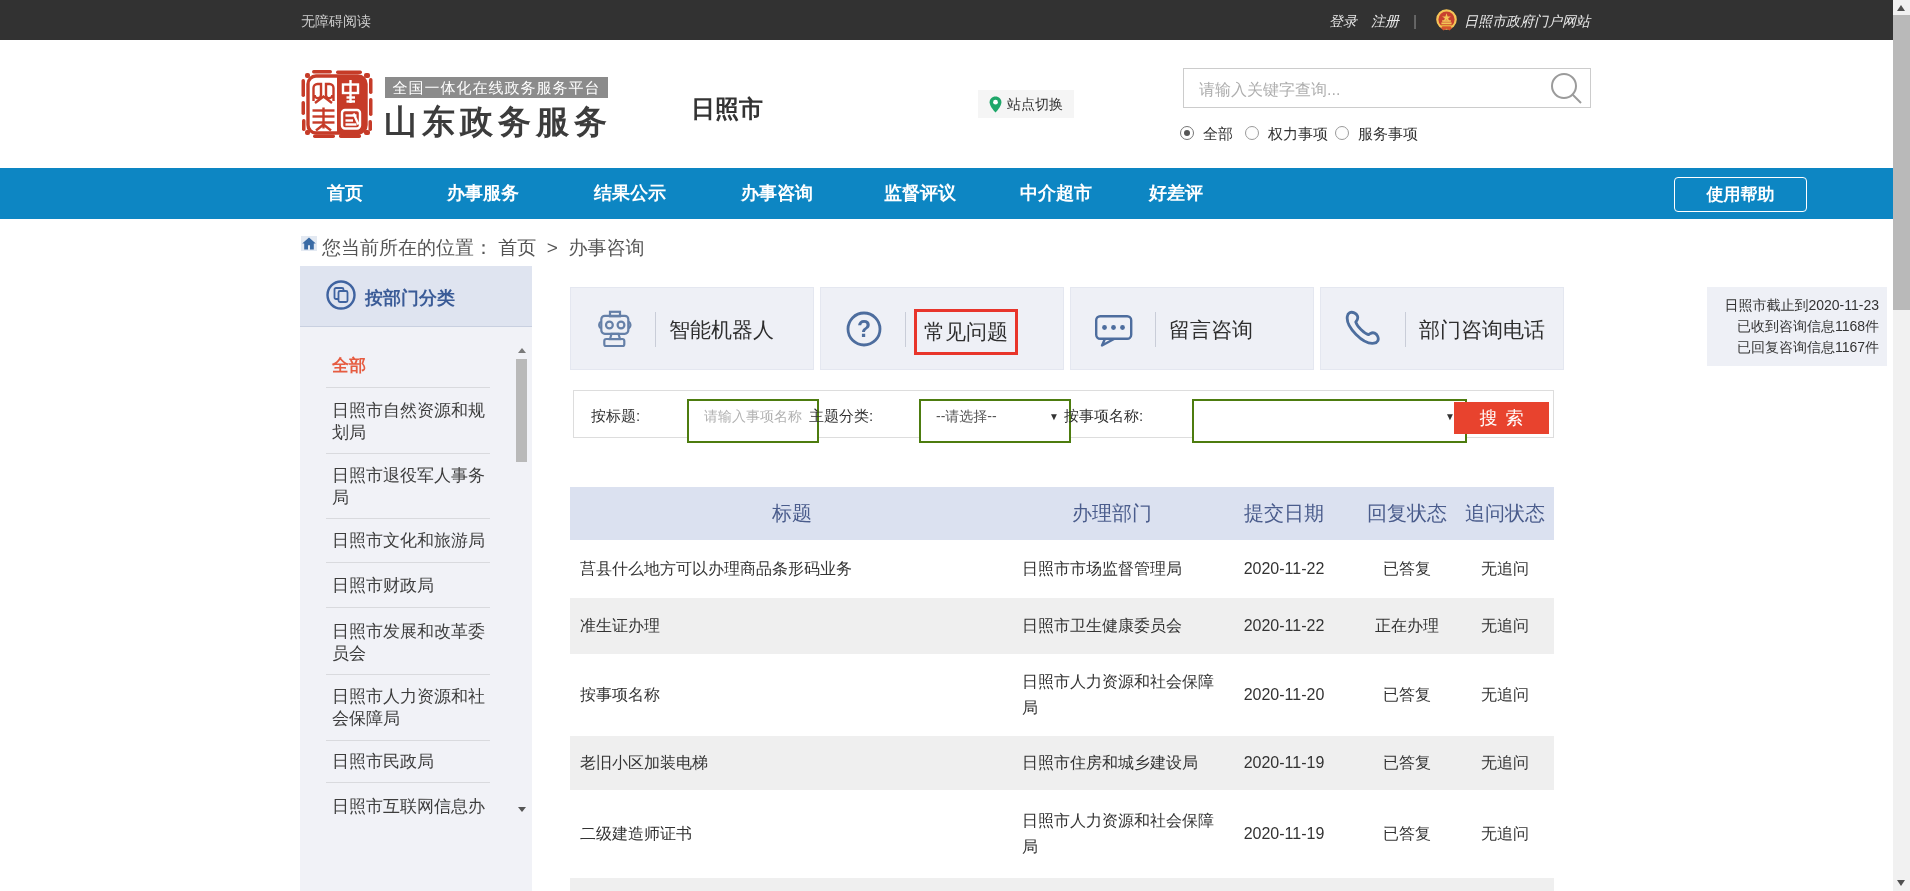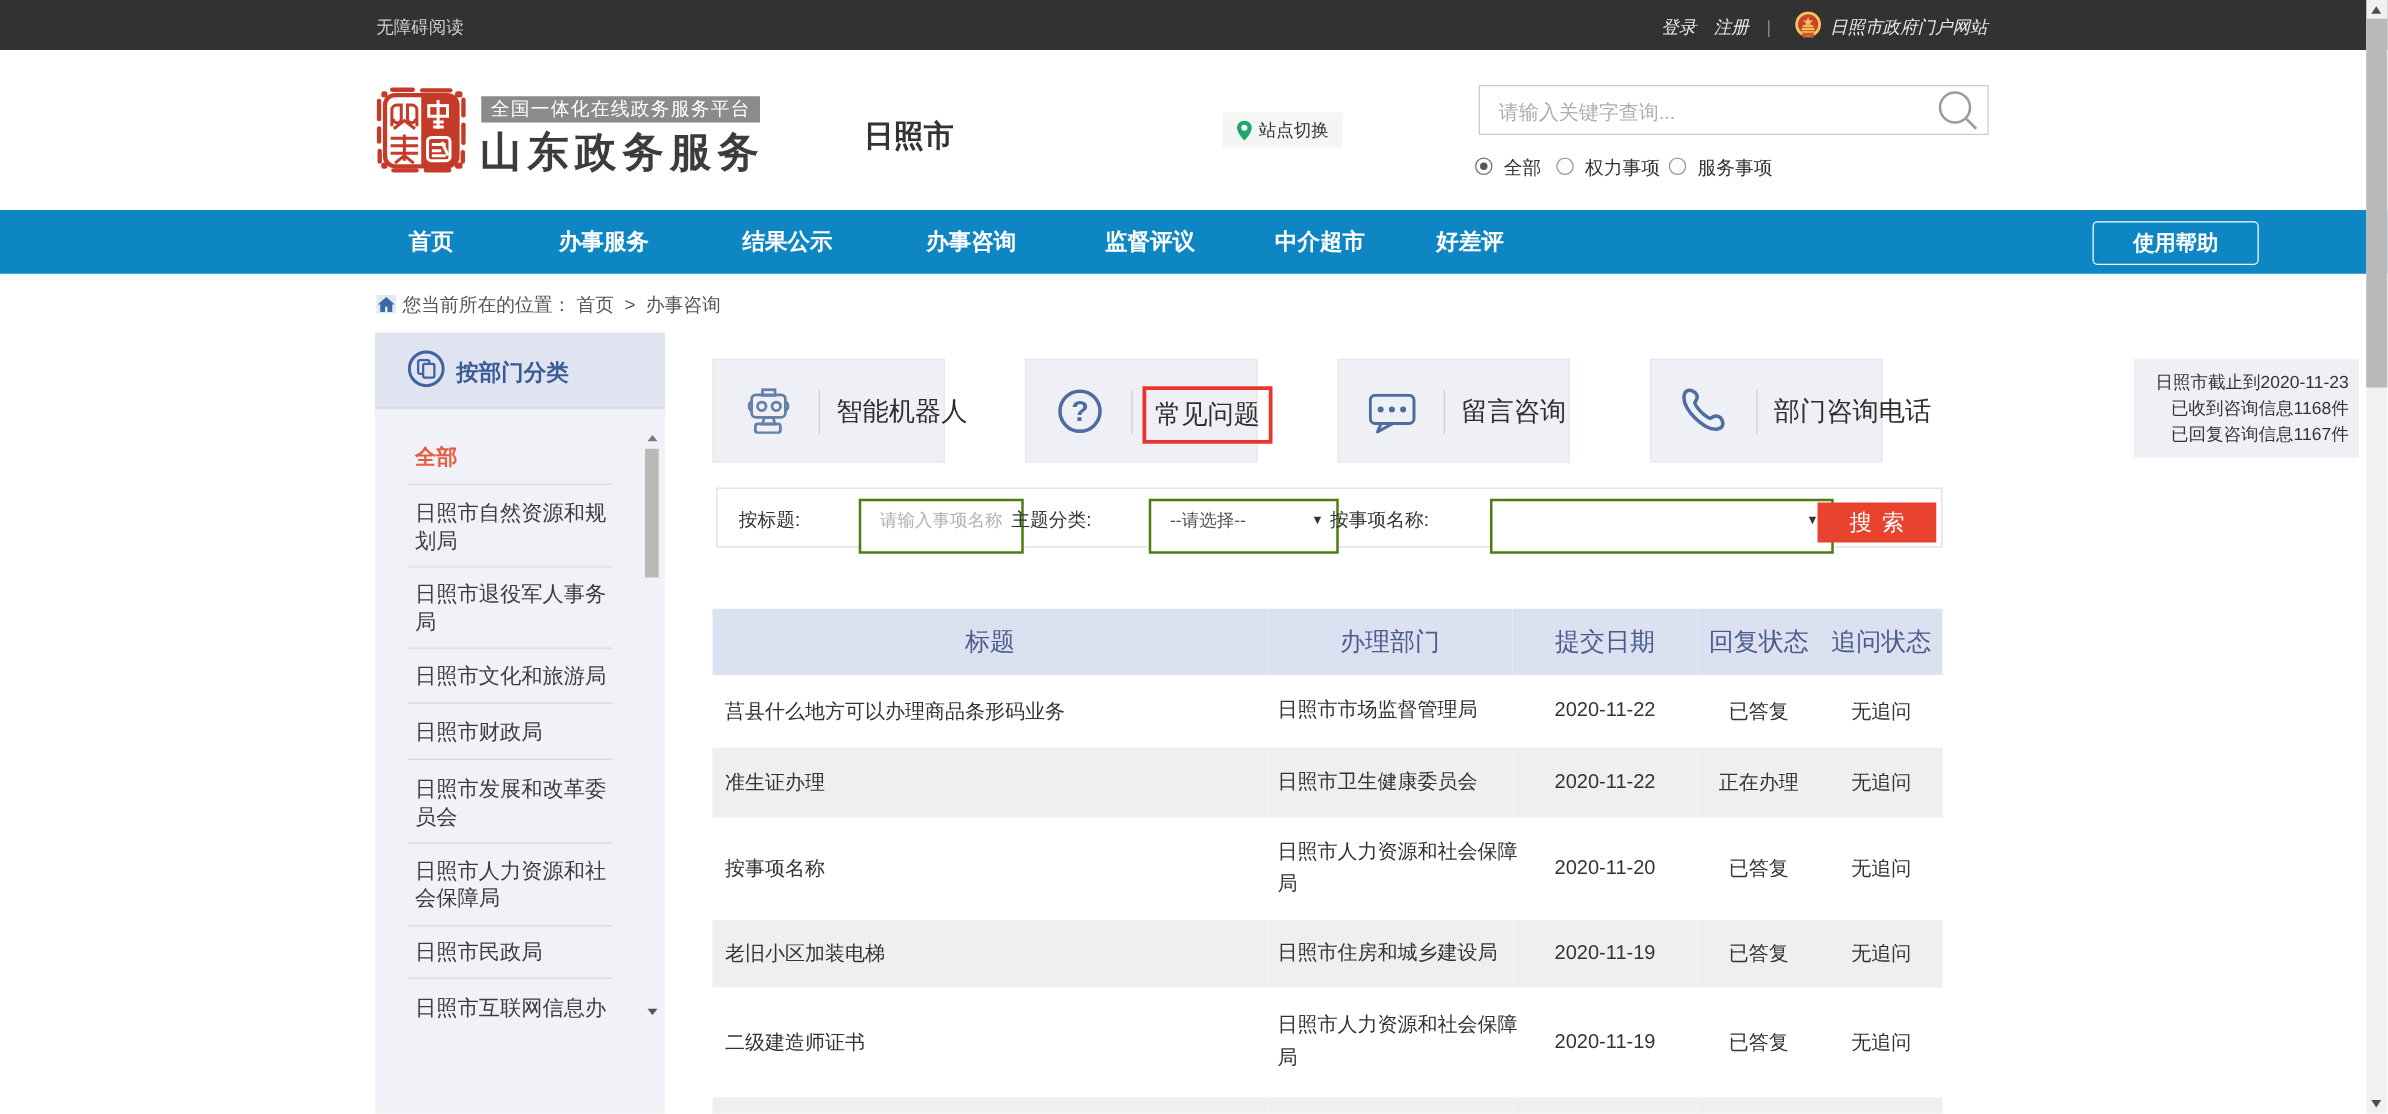--- a/index.html
+++ b/index.html
@@ -34,41 +34,41 @@
 
 
 #nav { left:0; top:168px; width:1910px; height:51px; background:#0d86c3; }
 #nav .it { position:absolute; top:0; height:51px; line-height:51px; color:#fff;
   font-size:18px; font-weight:bold; transform:translateX(-50%); white-space:nowrap; }
 #helpbtn { left:1674px; top:177px; width:133px; height:35px; border:1px solid #fff;
   border-radius:4px; color:#fff; font-size:17px; font-weight:bold; text-align:center;
   line-height:33px; }
 
 
-#crumb { left:322px; top:235px; font-size:15px; color:#555; }
+#crumb { left:322px; top:235px; font-size:19px; color:#555; }
 
 
 #sidehead { left:300px; top:266px; width:232px; height:61px; background:#dfe4f0;
   border-bottom:1px solid #c9d0e0; }
 #sidehead .t { position:absolute; left:65px; top:20px; font-size:18px; font-weight:bold;
   color:#3a5b97; }
 #sidepanel { left:300px; top:327px; width:232px; height:564px; background:#f1f2f7; }
 .sitem { position:absolute; left:32px; width:160px; font-size:17px; color:#3d3d3d;
   line-height:22px; }
 .ssep { position:absolute; left:26px; width:164px; height:1px; background:#d9dade; }
 #sscroll { position:absolute; left:216px; top:18px; width:11px; height:470px; }
 #sscroll .thumb { position:absolute; left:0; top:14px; width:11px; height:103px;
   background:#b9b9b9; }
 
 
 #stats { left:1707px; top:287px; width:180px; height:79px; background:#eef0f6;
   font-size:14px; color:#333; text-align:right; padding:8px 8px 0 0; line-height:21px; }
 
 
-.card { top:287px; width:186px; height:83px; background:#eef0f6; border:1px solid #e4e7f0; }
+.card { top:287px; width:244px; height:83px; background:#eef0f6; border:1px solid #e4e7f0; }
 .card .sep { position:absolute; left:84px; top:24px; width:1px; height:35px; background:#c9cdd8; }
 .card .txt { position:absolute; left:98px; top:0; height:83px; line-height:83px;
   text-align:left; font-size:21px; color:#2e2e2e; white-space:nowrap; }
 #redbox { position:absolute; left:93px; top:21px; width:104px; height:46px;
   border:3px solid #e8352b; line-height:40px; text-align:center; font-size:21px; color:#2e2e2e; }
 
 
 #filter { left:573px; top:390px; width:981px; height:48px; border:1px solid #ddd; background:#fff; }
 #filter .lb { position:absolute; top:16px; font-size:15px; color:#333; }
 #filter .inp { position:absolute; top:8px; height:44px; border:2px solid #4d7c0f; background:#fff;margin-left:28px; }

